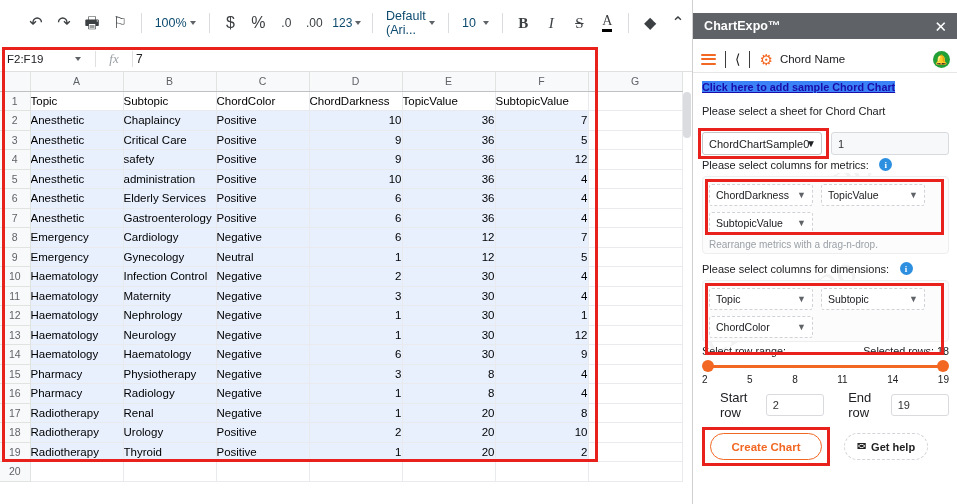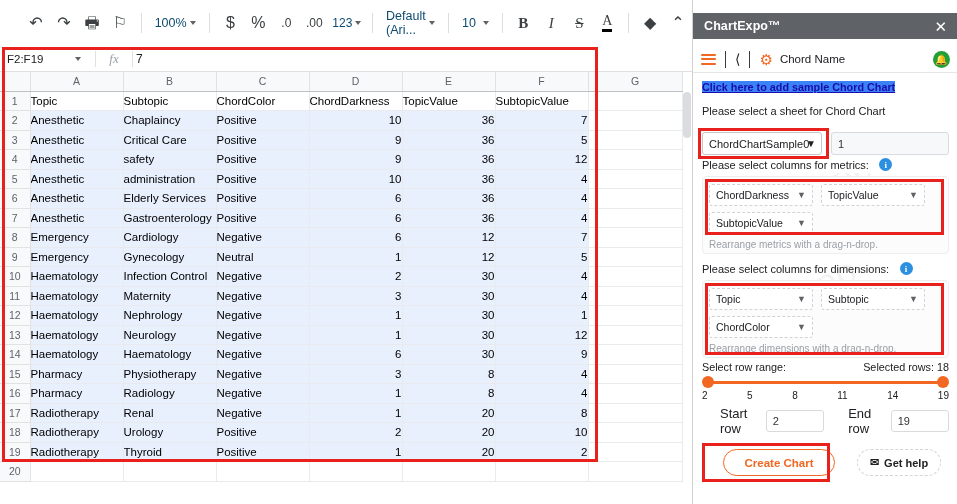--- a/index.html
+++ b/index.html
@@ -201,21 +201,21 @@
   .sticks b { font-size:10px; color:#202124; font-weight:400; }
 
   .rowinputs { display:flex; align-items:center; gap:6px; margin-top:4px;}
   .rowinputs .lb { font-size:13px; color:#202124;margin-left:18px; }
   .rowinputs .inp {
     width:72px; height:22px; border:1px solid #d8dade; border-radius:3px;
     background:#fff; font-size:11px; color:#333; padding:0 6px;
     display:flex; align-items:center;
   }
 
-  .btnrow { position:relative; display:flex; align-items:center; gap:22px; margin-top:13px; padding-left:21px;}
+  .btnrow { position:relative; display:flex; align-items:center; gap:22px; margin-top:13px; padding-left:8px;}
   .btn-create {
     width:112px; height:27px; border:1.3px solid #f26722; border-radius:14px;
     color:#f26722; font-size:11.5px; font-weight:700; background:#fff;
     display:flex; align-items:center; justify-content:center; cursor:pointer;
   }
   .btn-help {
     width:84px; height:27px; border:1px dashed #d2d4d8; border-radius:14px;
     color:#222; font-size:11px; font-weight:700; background:#fff;
     display:flex; align-items:center; justify-content:center; gap:5px; cursor:pointer;
   }
@@ -636,21 +636,20 @@
           </div>
           <div class="chip">
             <span>Subtopic</span>
             <span class="cv">▼</span>
           </div>
           <div class="chip">
             <span>ChordColor</span>
             <span class="cv">▼</span>
           </div>
         </div>
-        <div class="dz-note">Rearrange dimensions with a drag-n-drop.</div>
         <div class="redring" style="left:2px; top:2px; width:239px; height:72px;"></div>
       </div>
 
       <div class="slider-head">
         <span>Select row range:</span>
         <span>Selected rows: 18</span>
       </div>
 
       <div class="slider-wrap">
         <div class="strack"></div>

